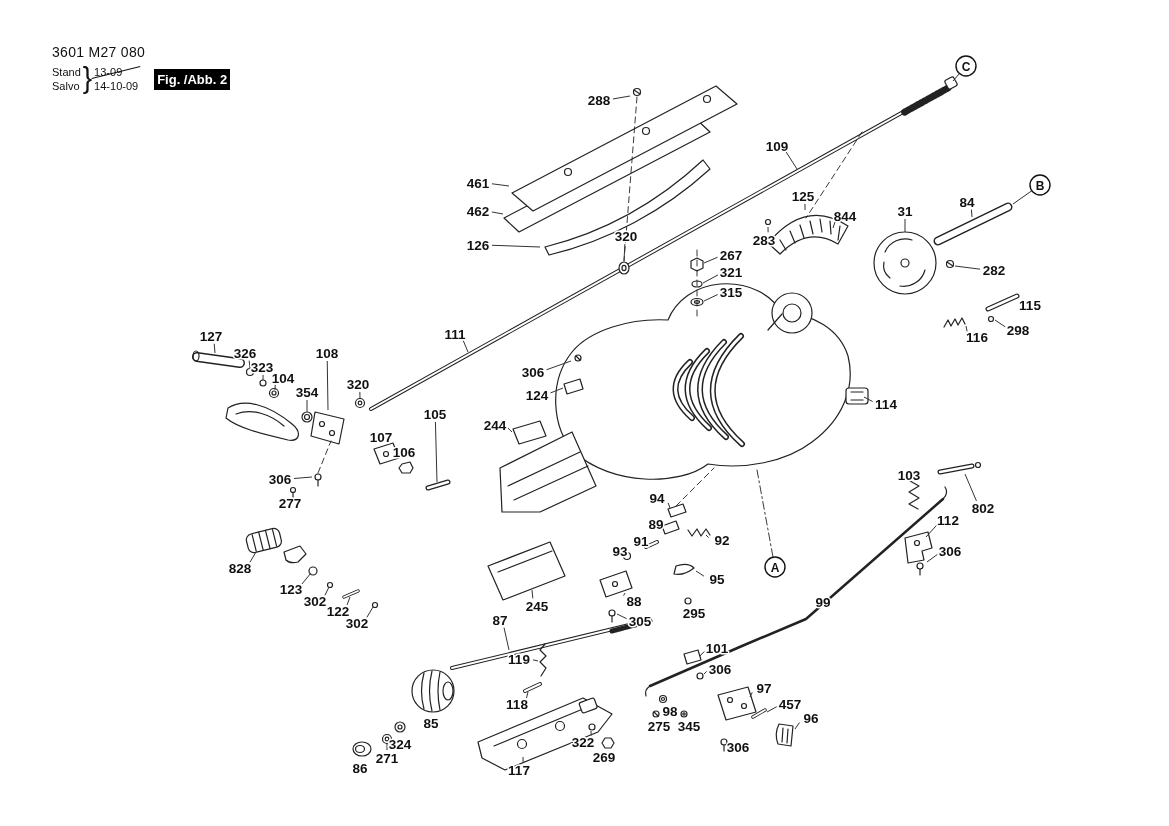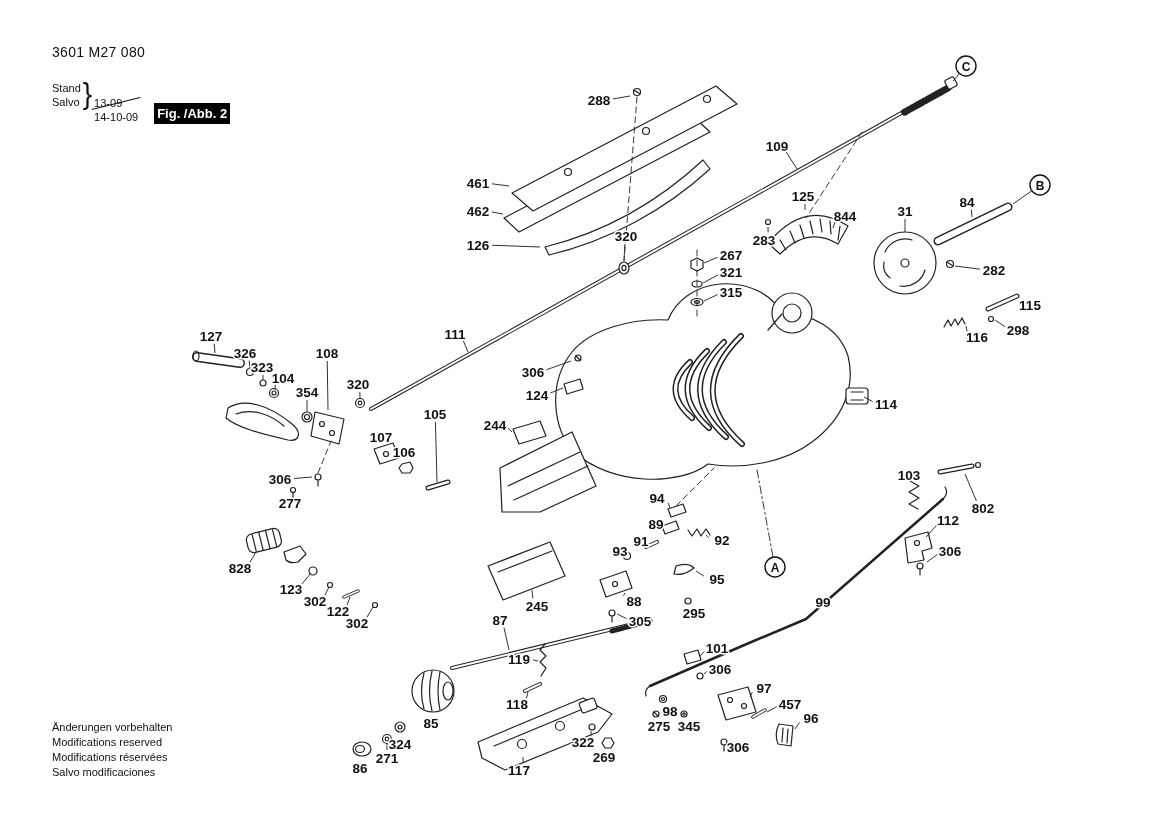--- a/index.html
+++ b/index.html
@@ -7,25 +7,25 @@
         font-family:"Liberation Sans",sans-serif;color:#111;}
   svg{position:absolute;left:0;top:0;}
   .callout{font-family:"Liberation Sans",sans-serif;font-size:13.5px;font-weight:bold;fill:#111;
            text-anchor:middle;dominant-baseline:central;
            paint-order:stroke;stroke:#fff;stroke-width:3px;stroke-linejoin:round;}
   .reft{font-size:12px;}
   .refc{fill:#fff;stroke:#111;stroke-width:1.4;}
   .leader{stroke:#333;stroke-width:1;}
   .page-header{position:absolute;left:52px;top:44px;}
   .pn{font-size:14px;letter-spacing:.3px;}
-  .hrow{display:flex;align-items:flex-end;gap:16px;margin-top:5px;}
+  .hrow{display:flex;align-items:center;gap:16px;margin-top:5px;}
   .revblock{display:flex;align-items:center;gap:2px;}
   .lbls,.vals{display:flex;flex-direction:column;font-size:11px;line-height:14px;}
   .brace{font-size:28px;font-weight:400;line-height:26px;transform:scaleY(1.05);}
-  .strike{position:relative;display:inline-block;margin-top:31px;}
+  .strike{position:relative;display:inline-block;}
   .strike::after{content:"";position:absolute;left:-3px;right:-3px;top:50%;height:1.3px;
                  background:#111;transform:rotate(-14deg);}
   .figbox{background:#000;color:#fff;font-weight:bold;font-size:13px;padding:3px 3px;}
   .page-footer{position:absolute;left:52px;top:720px;font-size:11px;line-height:15px;}
   .page-footer div{white-space:nowrap;}
 </style>
 </head>
 <body>
 
 <div class="page">
@@ -425,20 +425,14 @@
         <div class="brace">}</div>
         <div class="vals">
           <span class="strike">13-09</span>
           <span>14-10-09</span>
         </div>
       </div>
       <div class="figbox">Fig. /Abb. 2</div>
     </div>
   </div>
 
-  <div class="page-footer">
-    <div>Änderungen vorbehalten</div>
-    <div>Modifications reserved</div>
-    <div>Modifications réservées</div>
-    <div>Salvo modificaciones</div>
-  </div>
 
 </div>
 
 </body></html>

